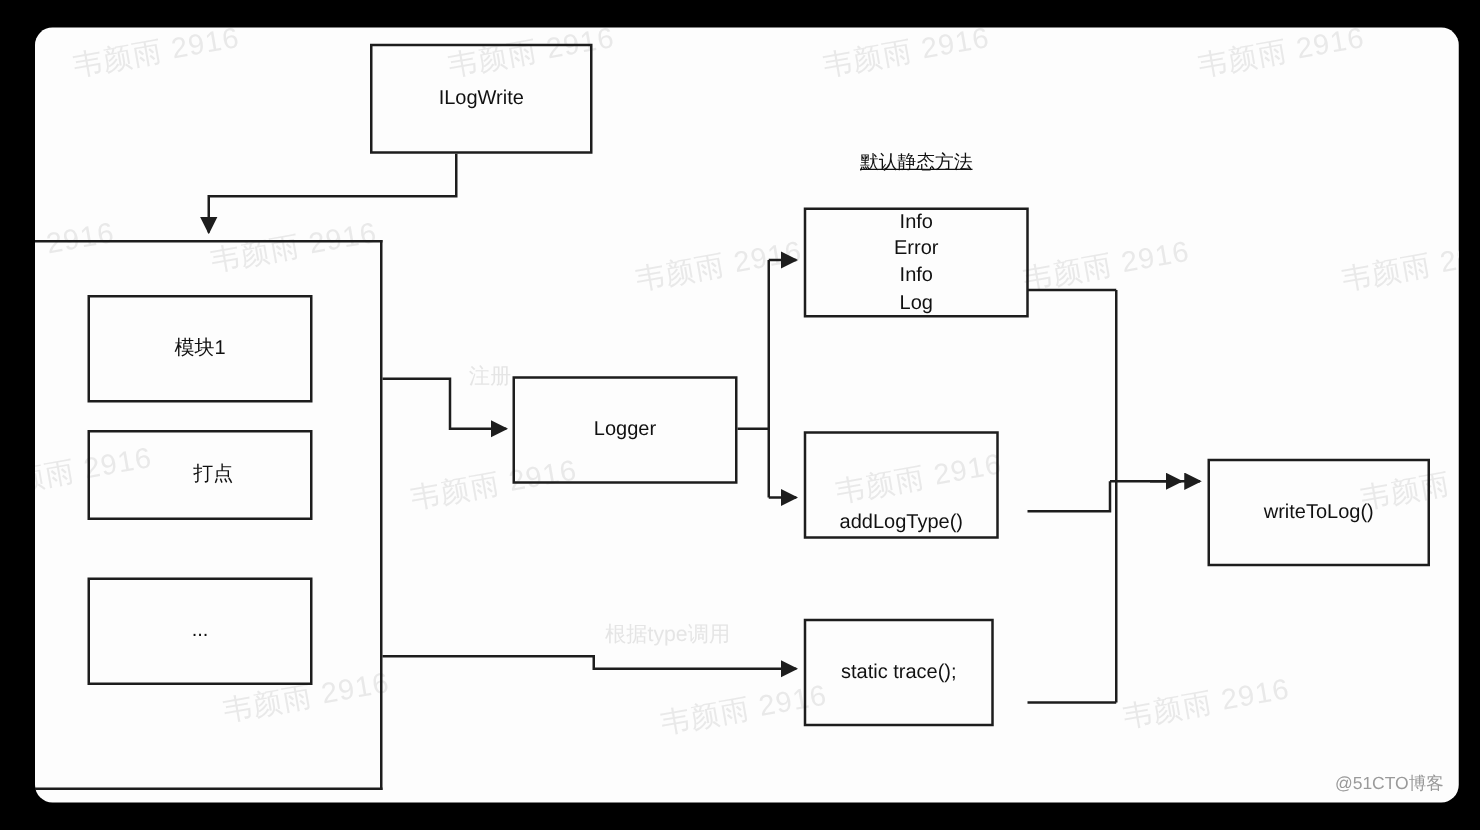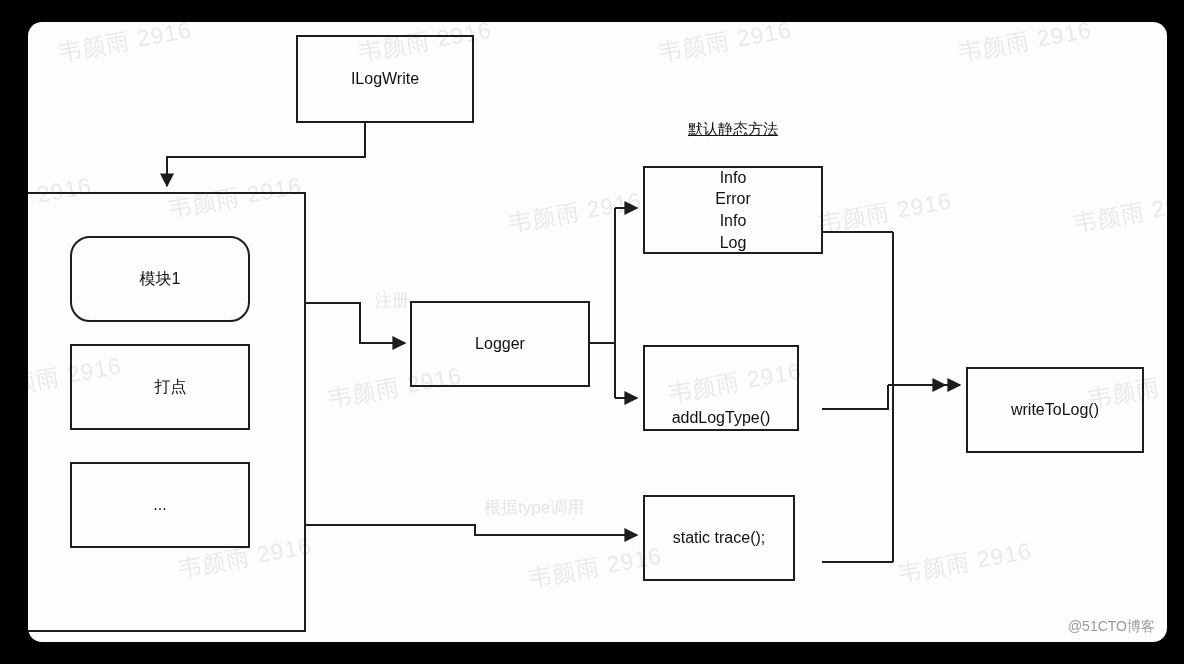--- a/index.html
+++ b/index.html
@@ -150,25 +150,25 @@
       <path d="M 920 385 L 945 385" marker-end="url(#arrow)"></path>
     </g>
   </svg>
 
   <div class="node" style="left:276px; top:35px; width:178px; height:88px;margin-left:20px;">
     <span>ILogWrite</span>
   </div>
 
   <div class="node container" style="left:28px; top:192px; width:278px; height:440px; border-left:none;"></div>
 
-  <div class="node" style="left:70px; top:236px; width:180px; height:86px;border-radius:20px;">
+  <div class="node" style="left:70px; top:236px; width:180px; height:86px;">
     <span>模块1</span>
   </div>
 
-  <div class="node" style="left:70px; top:344px; width:180px; height:86px;padding-left:21px;">
+  <div class="node" style="left:70px; top:344px; width:180px; height:72px;padding-left:21px;">
     <span>打点</span>
   </div>
 
   <div class="node" style="left:70px; top:462px; width:180px; height:86px;">
     <span>...</span>
   </div>
 
   <div class="node" style="left:410px; top:301px; width:180px; height:86px;">
     <span>Logger</span>
   </div>

